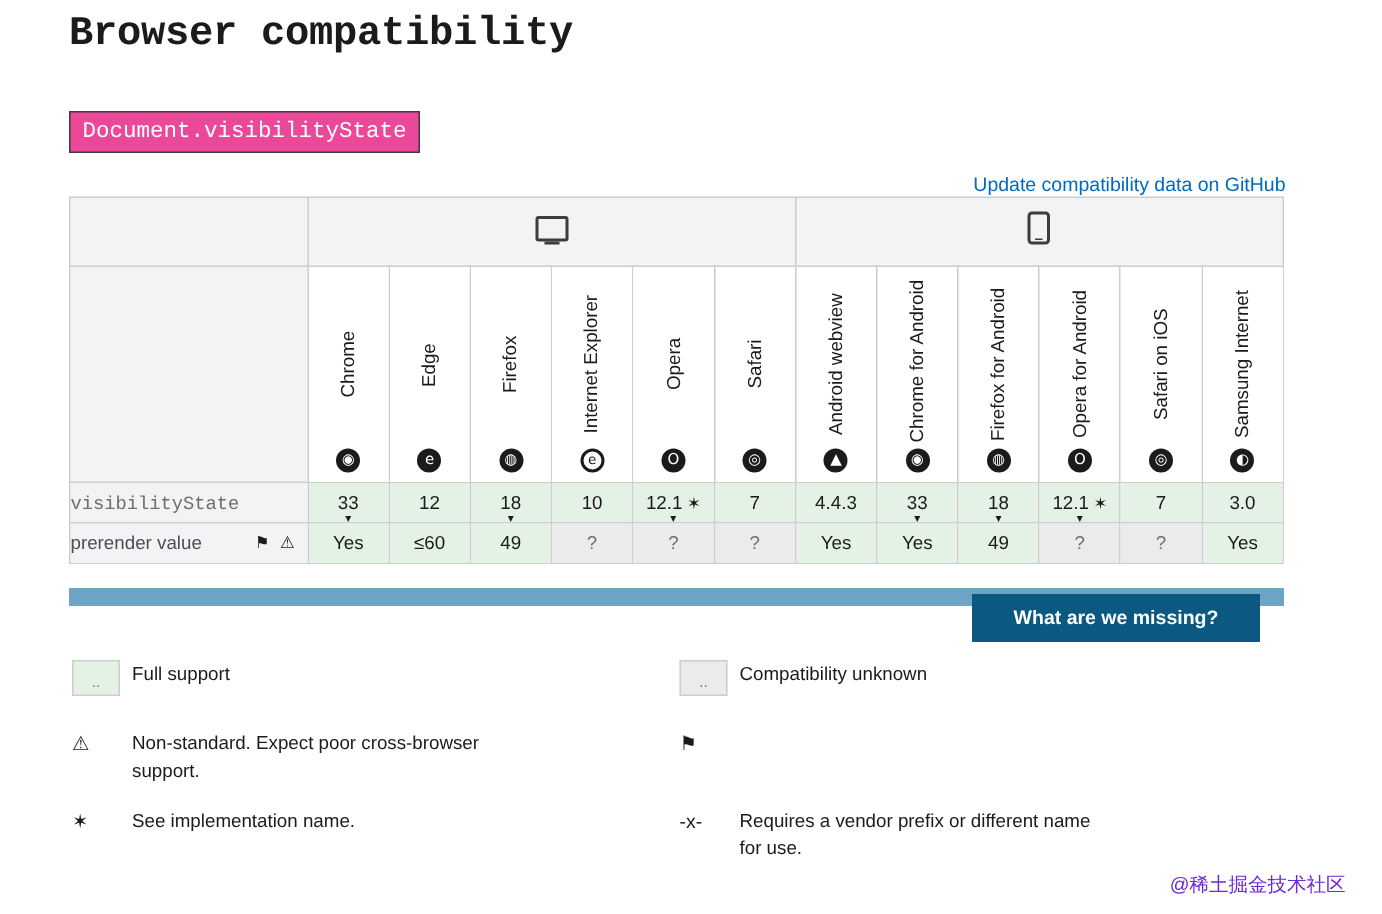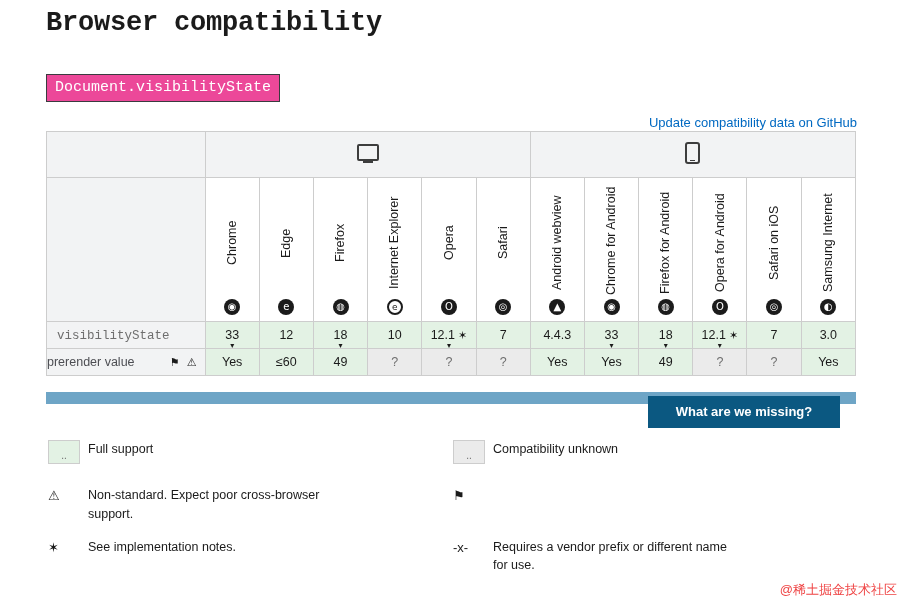--- a/index.html
+++ b/index.html
@@ -161,21 +161,20 @@
     padding: 0 8px;
     font-size: 12.5px;
     color: #1b1b1b;
     text-align: left;
     position: relative;
   }
   .feature-cell .mono {
     font-family: "Liberation Mono", monospace;
     font-size: 12.5px;
     color: #6e6e6e;
-    margin-left: 10px;
   }
   .feature-cell .sub {
     font-size: 12.5px;
     color: #4d4e53;
   }
   .feature-flags {
     position: absolute;
     right: 6px;
     top: 50%;
     transform: translateY(-50%);
@@ -275,21 +274,21 @@
   .glyph {
     font-size: 13px;
     color: #1b1b1b;
     display: inline-block;
     padding-top: 2px;
   }
   .watermark {
     position: absolute;
     right: 24px;
     bottom: 10px;
-    color: #ef4444;
+    color: #6d28d9;
     font-size: 13px;
   }
 </style>
 </head>
 <body>
 
 <div id="page">
 
   <div class="page-title">Browser compatibility</div>
 
@@ -445,21 +444,21 @@
         <div class="legend-icon">
           <span class="glyph">⚑</span>
         </div>
       </div>
     </div>
     <div class="legend-row" style="margin-top:14px">
       <div class="legend-col">
         <div class="legend-icon">
           <span class="glyph">✶</span>
         </div>
-        <div class="legend-text">See implementation notes.</div>
+        <div class="legend-text">See implementation name.</div>
       </div>
       <div class="legend-col">
         <div class="legend-icon">
           <span class="glyph">-x-</span>
         </div>
         <div class="legend-text">Requires a vendor prefix or different name for use.</div>
       </div>
     </div>
   </div>
 

